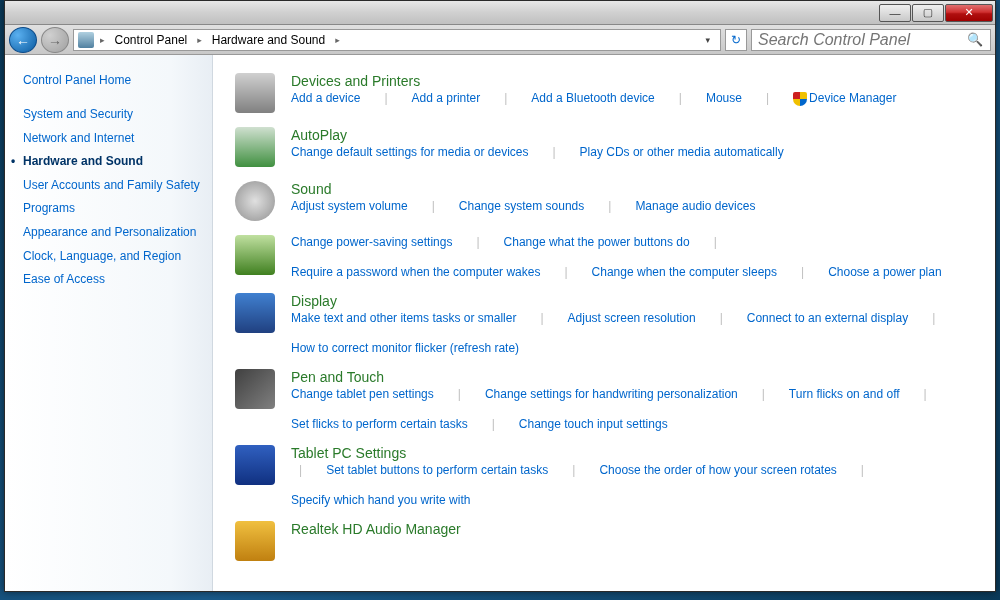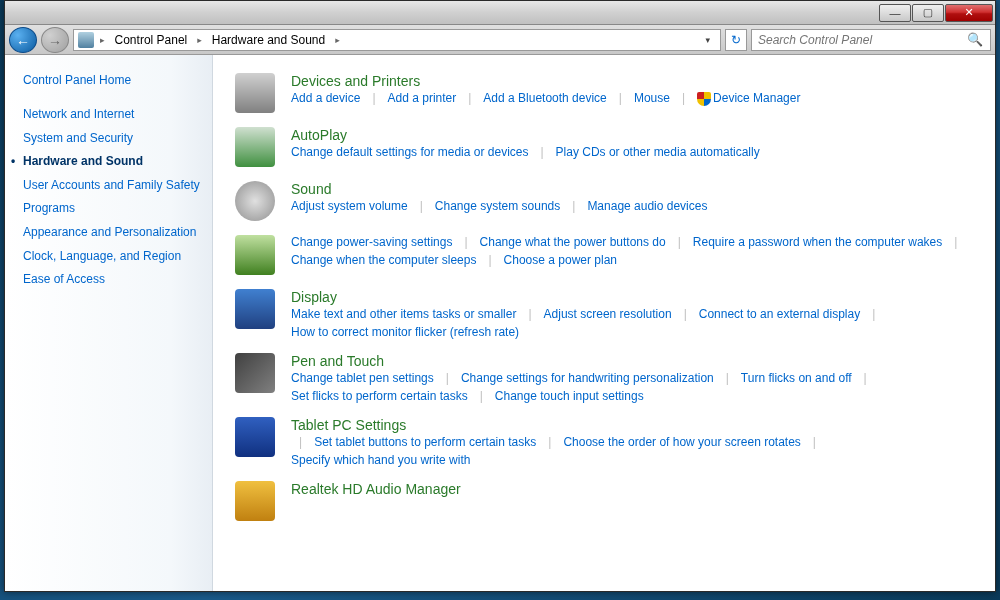--- a/index.html
+++ b/index.html
@@ -112,21 +112,21 @@
   background: #fff;
   border: 1px solid #999;
   display: flex;
   align-items: center;
   padding: 0 6px;
 }
 .search input {
   flex: 1;
   border: none;
   outline: none;
-  font-size: 12px;
+  font-size: 16px;
   font-style: italic;
   color: #888;
   background: transparent;
 }
 .search-icon { color: #5080c0; font-size: 13px; }
 .content {
   flex: 1;
   display: flex;
   background: #fff;
   overflow: hidden;
@@ -180,21 +180,21 @@
 .cat-title {
   color: #2a7a2a;
   font-size: 14px;
   margin-bottom: 2px;
   display: block;
 }
 .cat-links {
   display: flex;
   flex-wrap: wrap;
   align-items: center;
-  gap: 4px;
+  gap: 16px;
 }
 .cat-link {
   color: #0066cc;
   font-size: 12px;
   white-space: nowrap;
 }
 .link-sep {
   color: #c0c0c0;
   padding: 0 8px;
 }
@@ -247,22 +247,22 @@
       <input placeholder="Search Control Panel" style="">
       <span class="search-icon">🔍</span>
     </div>
   </div>
 
   <div class="content">
 
     <div class="sidebar">
       <a class="sidebar-home">Control Panel Home</a>
       <div id="sidebar-items">
+          <a class="sidebar-item">System and Security</a>
           <a class="sidebar-item">Network and Internet</a>
-          <a class="sidebar-item">System and Security</a>
           <a class="sidebar-item active">Hardware and Sound</a>
           <a class="sidebar-item">User Accounts and Family Safety</a>
           <a class="sidebar-item">Programs</a>
           <a class="sidebar-item">Appearance and Personalization</a>
           <a class="sidebar-item">Clock, Language, and Region</a>
           <a class="sidebar-item">Ease of Access</a>
         </div>
     </div>
 
     <div class="main" id="main-panel">

